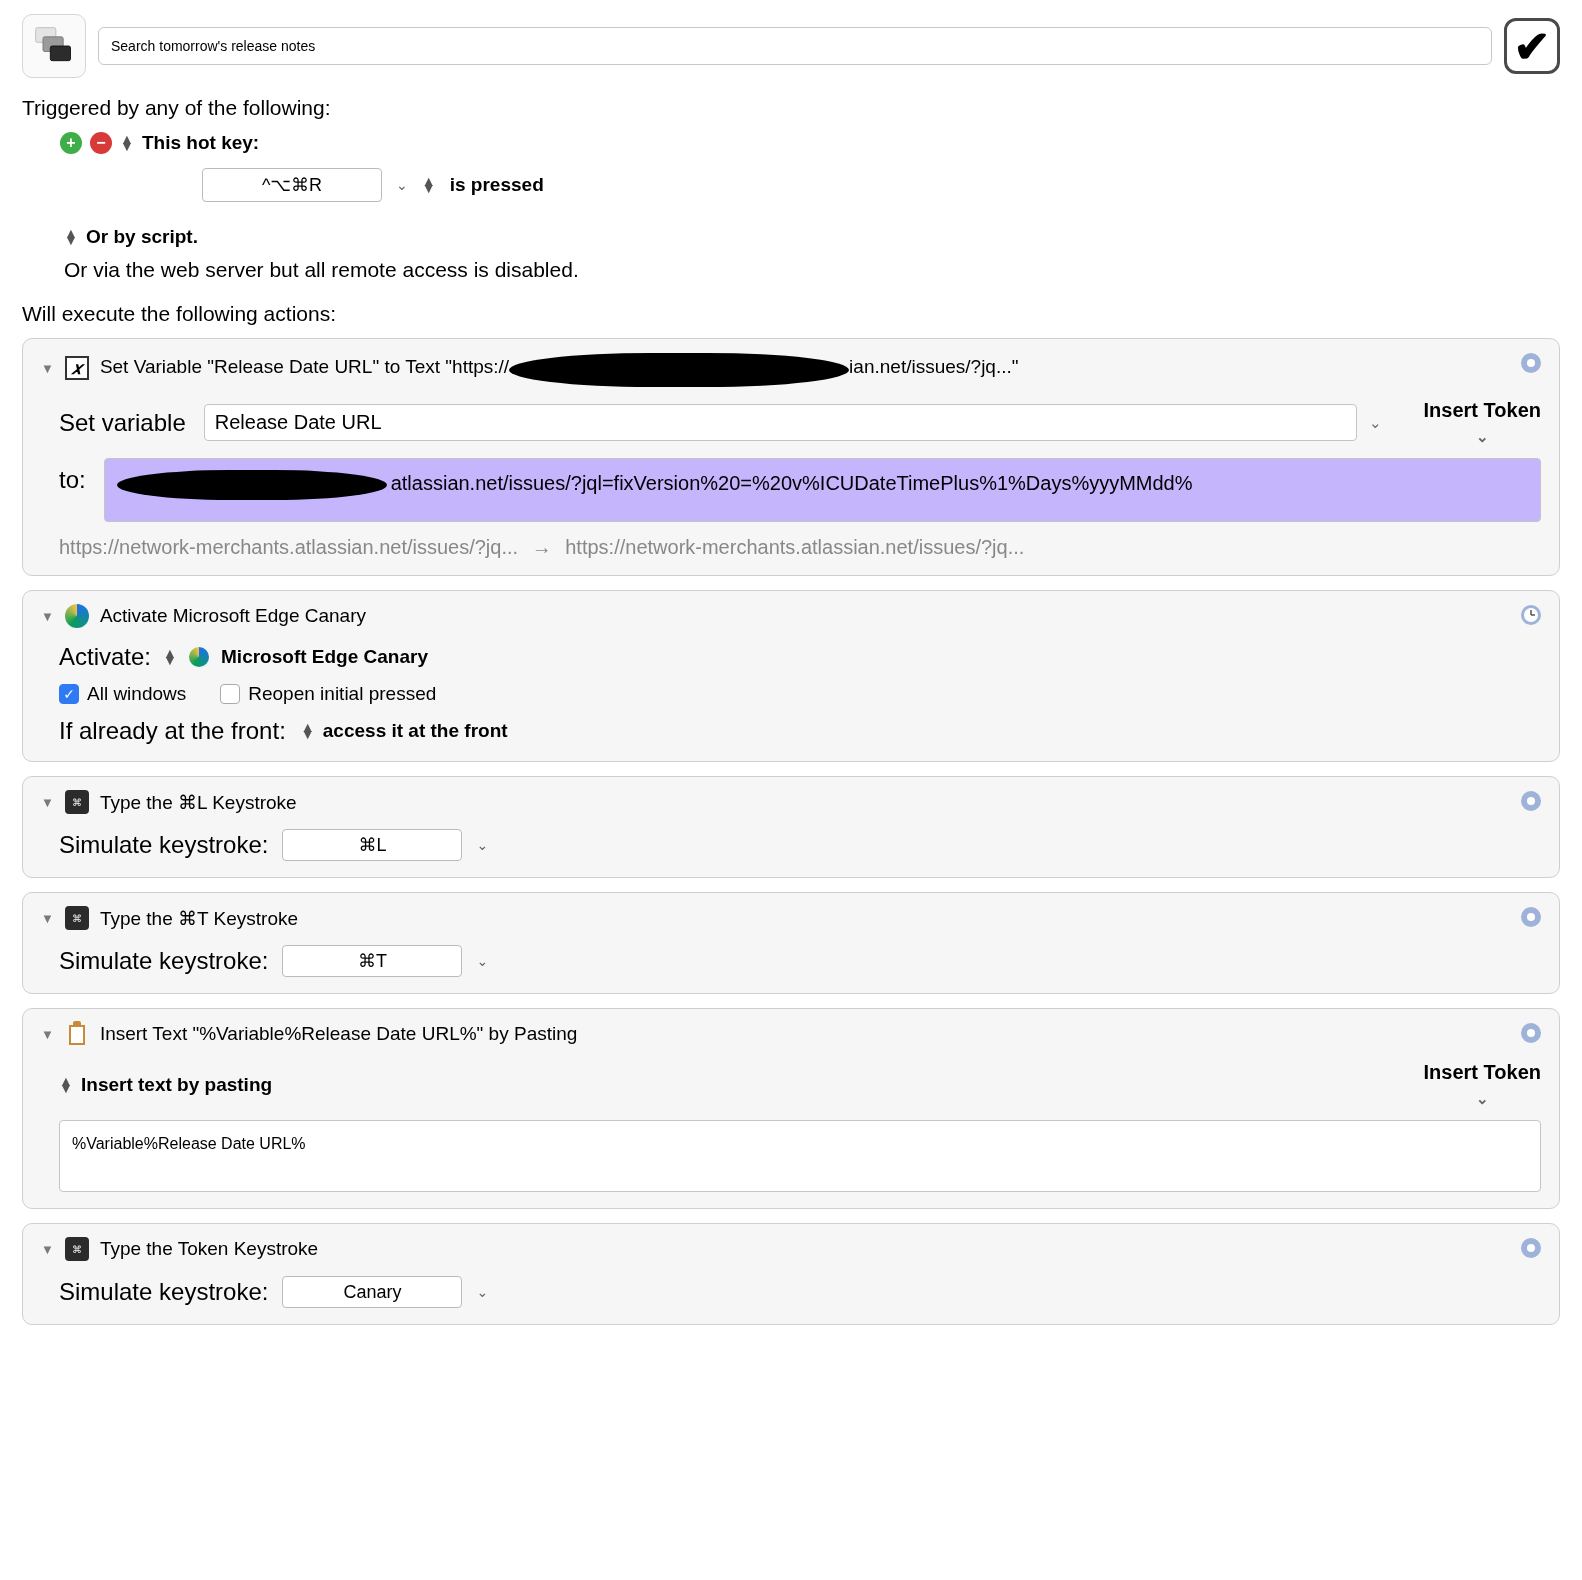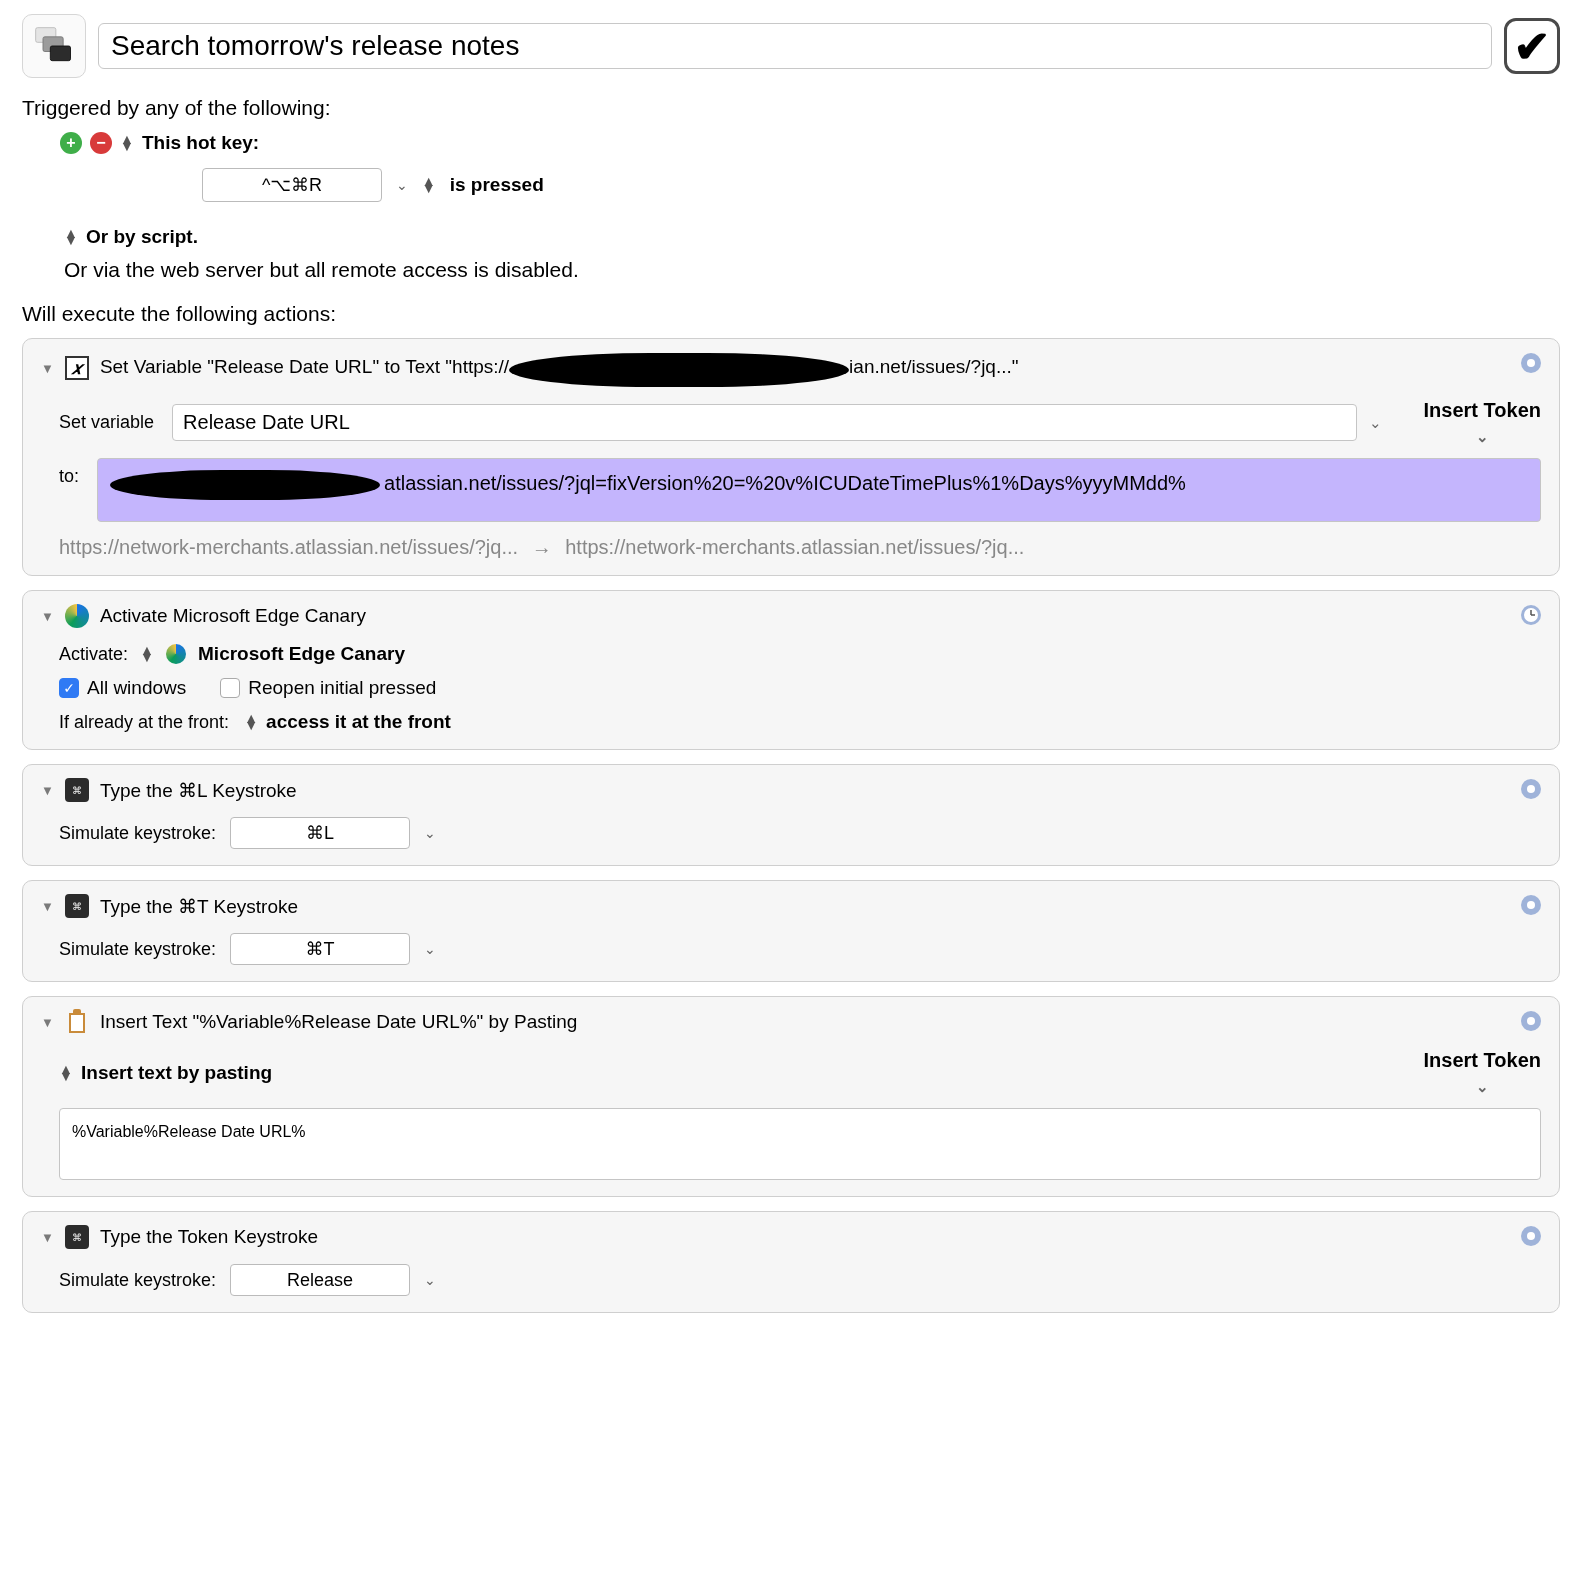--- a/index.html
+++ b/index.html
@@ -14,25 +14,25 @@
   .top-row { display: flex; align-items: center; gap: 12px; margin-bottom: 18px; }
   .macro-icon {
     width: 64px; height: 64px;
     border: 1px solid #d6d6d6; border-radius: 10px;
     display: flex; align-items: center; justify-content: center;
     background: #fafafa;
   }
   .macro-icon svg { width: 44px; height: 44px; }
   .title-input {
     flex: 1;
-    height: 46px;
+    height: 38px;
     border: 1px solid #c8c8c8;
     border-radius: 6px;
     padding: 0 12px;
-    font-size: 28px;
+    font-size: 14px;
   }
   .enabled-box {
     width: 56px; height: 56px;
     border: 3px solid #4a4a4a;
     border-radius: 12px;
     display: flex; align-items: center; justify-content: center;
     font-size: 44px;
     font-weight: 700;
   }
   .section-text { font-size: 21px; margin: 10px 0 12px 0; }
@@ -71,21 +71,21 @@
     width: 26px; height: 26px; display: inline-flex; align-items: center; justify-content: center;
   }
   .gear {
     position: absolute; top: 12px; right: 16px;
     width: 24px; height: 24px; color: #8aa0c8;
   }
   .gear svg { width: 24px; height: 24px; }
   .gear.clock svg circle.inner { fill: #fff; }
   .action-body { margin-top: 14px; margin-left: 18px; }
   .form-row { display: flex; align-items: center; gap: 12px; margin-bottom: 12px; }
-  .label { font-size: 18px; min-width: auto; }
+  .label { font-size: 24px; min-width: auto; }
   .label-right { margin-right: 6px; }
   .field {
     border: 1px solid #c5c5c5; border-radius: 4px; background: #fff;
     padding: 6px 10px; font-size: 20px;
   }
   .var-name-field { flex: 1; }
   .insert-token-btn {
     font-weight: 700; font-size: 20px; display: inline-flex; align-items: center; gap: 6px;
     cursor: pointer;
     flex-direction: column;
@@ -380,19 +380,19 @@
     <div class="action-header">
       <span class="disclosure">▼</span>
       <span class="action-icon">
           <span class="key-icon-dark">⌘</span>
         </span>
       <span>Type the Token Keystroke</span>
     </div>
     <div class="action-body">
       <div class="keystroke-row">
         <span class="label">Simulate keystroke:</span>
-        <div class="keystroke-box">Release</div>
+        <div class="keystroke-box">Canary</div>
         <span class="chev-down">⌄</span>
       </div>
     </div>
   </div>
 
 </div>
 
 </body></html>

